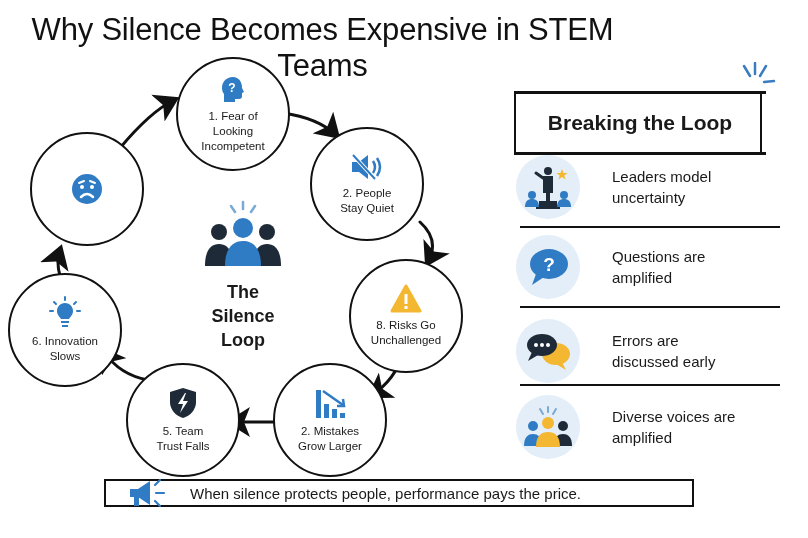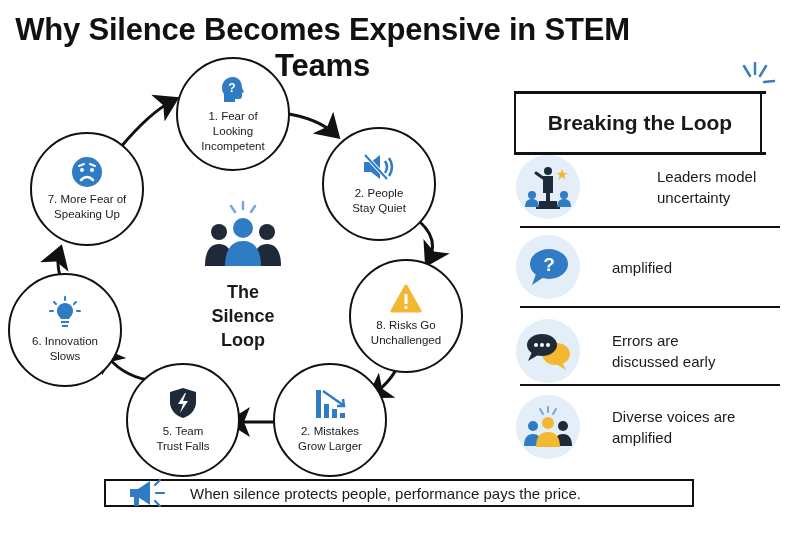--- a/index.html
+++ b/index.html
@@ -1,17 +1,17 @@
 <!DOCTYPE html>
 <html><head>
 <meta charset="utf-8">
 <style>
   html, body { margin: 0; padding: 0; background: #ffffff; }
   body { width: 808px; height: 538px; position: relative; overflow: hidden; font-family: "Liberation Sans", "DejaVu Sans", sans-serif; color: #111; }
-  .title { position: absolute; left: 0; top: 12px; width: 645px; text-align: center; font-size: 31px; font-weight: 700; letter-spacing: -0.2px; }
+  .title { position: absolute; left: 0; top: 12px; width: 645px; text-align: center; font-size: 31px; font-weight: 400; letter-spacing: -0.2px; }
   .node { position: absolute; width: 114px; height: 114px; border: 2.5px solid #111; border-radius: 50%; background: #fff; box-sizing: border-box; display: flex; flex-direction: column; align-items: center; justify-content: center; }
   .node .label { font-size: 11.5px; line-height: 15px; text-align: center; color: #1a1a1a; margin-top: 4px; }
   .node svg { display: block; }
   .arrows { position: absolute; left: 0; top: 0; width: 808px; height: 538px; pointer-events: none; }
   .center { position: absolute; left: 188px; top: 200px; width: 110px; text-align: center; }
   .center .ctitle { font-size: 18px; font-weight: 700; line-height: 24px; margin-top: 6px; color:#1a1a1a; }
   .banner { position: absolute; left: 514px; top: 91px; width: 252px; height: 64px; border-top: 3px solid #111; border-bottom: 3px solid #111; box-sizing: border-box; display:flex; align-items:center; justify-content:center; }
   .banner .btext { font-size: 21px; font-weight: 700; color:#1a1a1a; }
   .banner:before, .banner:after { content:""; position:absolute; top:-3px; bottom:-3px; width:4px; border-left: 2.5px solid #111; }
   .banner:before { left: 0; }
@@ -54,21 +54,21 @@
     <path d="M15 2 C8 2 4 7 4 13 C4 16 5 18 6 19 L6 27 L17 27 L17 24 L21 24 C23 24 24 23 24 21 L24 18 L26 17 L24 13 C24 7 21 2 15 2 Z" fill="#2f7bc4"></path>
     <text x="14" y="17" font-size="12" font-weight="700" fill="#fff" text-anchor="middle" font-family="Liberation Sans, sans-serif">?</text>
   </svg>
   <div class="label">
     <div>1. Fear of</div>
     <div>Looking</div>
     <div>Incompetent</div>
   </div>
 </div>
 
-<div class="node" style="left:322px; top:127px;">
+<div class="node" style="left:310px; top:127px;">
   <svg width="36" height="30" viewBox="0 0 36 30">
     <path d="M3 10 L10 10 L19 3 L19 27 L10 20 L3 20 Z" fill="#2f7bc4"></path>
     <path d="M24 9 Q28 15 24 21" stroke="#2f7bc4" stroke-width="2.5" fill="none"></path>
     <path d="M28 6 Q34 15 28 24" stroke="#2f7bc4" stroke-width="2.5" fill="none"></path>
     <line x1="4" y1="3" x2="26" y2="27" stroke="#fff" stroke-width="4"></line>
     <line x1="4" y1="3" x2="26" y2="27" stroke="#2f7bc4" stroke-width="2"></line>
   </svg>
   <div class="label">
     <div>2. People</div>
     <div>Stay Quiet</div>
@@ -134,24 +134,20 @@
 
 <div class="node" style="left:30px; top:132px;">
   <svg width="32" height="32" viewBox="0 0 32 32">
     <circle cx="16" cy="16" r="15" fill="#2f7bc4"></circle>
     <path d="M8 10 L13 8" stroke="#fff" stroke-width="2" stroke-linecap="round"></path>
     <path d="M24 10 L19 8" stroke="#fff" stroke-width="2" stroke-linecap="round"></path>
     <circle cx="11" cy="14" r="2" fill="#fff"></circle>
     <circle cx="21" cy="14" r="2" fill="#fff"></circle>
     <path d="M10 24 Q16 18 22 24" stroke="#fff" stroke-width="2.5" fill="none" stroke-linecap="round"></path>
   </svg>
-  <div class="label">
-    <div>7. More Fear of</div>
-    <div>Speaking Up</div>
-  </div>
 </div>
 
 <div class="center">
   <svg width="90" height="70" viewBox="0 0 90 70">
     <g stroke="#7aa9d6" stroke-width="2.5" stroke-linecap="round">
       <line x1="45" y1="2" x2="45" y2="9"></line>
       <line x1="33" y1="6" x2="37" y2="12"></line>
       <line x1="57" y1="6" x2="53" y2="12"></line>
     </g>
     <circle cx="21" cy="32" r="8" fill="#1e2a38"></circle>
@@ -173,21 +169,21 @@
     <line x1="15" y1="1" x2="15" y2="12"></line>
     <line x1="26" y1="4" x2="20" y2="14"></line>
     <line x1="24" y1="20" x2="34" y2="19"></line>
   </g>
 </svg>
 
 <div class="banner">
   <span class="btext">Breaking the Loop</span>
 </div>
 
-<div class="bl-item" style="top:152px;gap:45px;">
+<div class="bl-item" style="top:152px;">
   <div class="bl-icon">
     <svg width="48" height="44" viewBox="0 0 48 44">
       <circle cx="24" cy="6" r="4" fill="#1e2a38"></circle>
       <path d="M19 11 L29 11 L29 28 L26 28 L26 36 L22 36 L22 28 L19 28 Z" fill="#1e2a38"></path>
       <path d="M19 13 L12 8" stroke="#1e2a38" stroke-width="3" stroke-linecap="round"></path>
       <rect x="15" y="36" width="18" height="4" fill="#1e2a38"></rect>
       <rect x="12" y="40" width="24" height="4" fill="#1e2a38"></rect>
       <path d="M38 4 L39.5 8 L43.5 8 L40.3 10.5 L41.5 14.5 L38 12 L34.5 14.5 L35.7 10.5 L32.5 8 L36.5 8 Z" fill="#f4b731"></path>
       <circle cx="8" cy="30" r="4" fill="#2f7bc4"></circle>
       <path d="M1 42 C1 36 4 34 8 34 C12 34 15 36 15 42 Z" fill="#2f7bc4"></path>
@@ -204,20 +200,21 @@
 
 <div class="bl-item" style="top:232px;">
   <div class="bl-icon">
     <svg width="44" height="40" viewBox="0 0 44 40">
       <ellipse cx="23" cy="17" rx="19" ry="15" fill="#2f7bc4"></ellipse>
       <path d="M10 27 L6 38 L18 30 Z" fill="#2f7bc4"></path>
       <text x="23" y="24" font-size="19" font-weight="700" fill="#fff" text-anchor="middle" font-family="Liberation Sans, sans-serif">?</text>
     </svg>
   </div>
   <div class="bl-text">
+    <div>Questions are</div>
     <div>amplified</div>
   </div>
 </div>
 <div class="divider" style="top:306px;"></div>
 
 <div class="bl-item" style="top:316px;">
   <div class="bl-icon">
     <svg width="48" height="42" viewBox="0 0 48 42">
       <ellipse cx="32" cy="24" rx="14" ry="11" fill="#f4b731"></ellipse>
       <path d="M38 32 L42 40 L32 34 Z" fill="#f4b731"></path>

